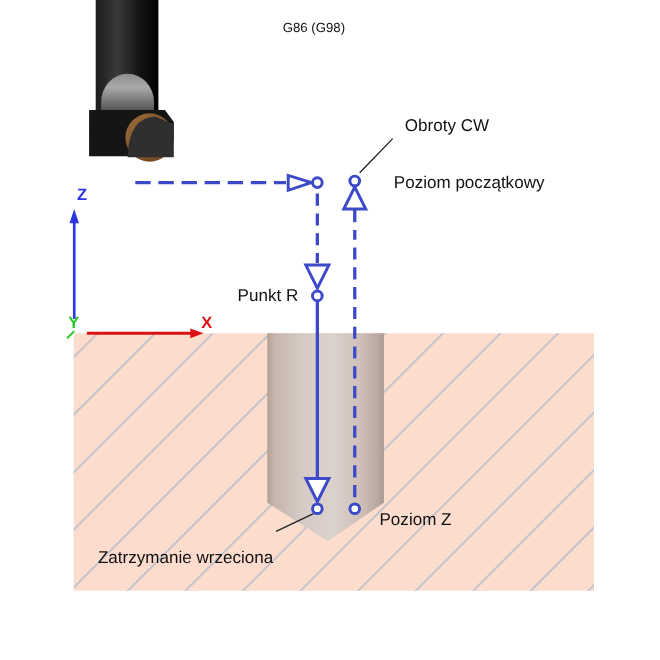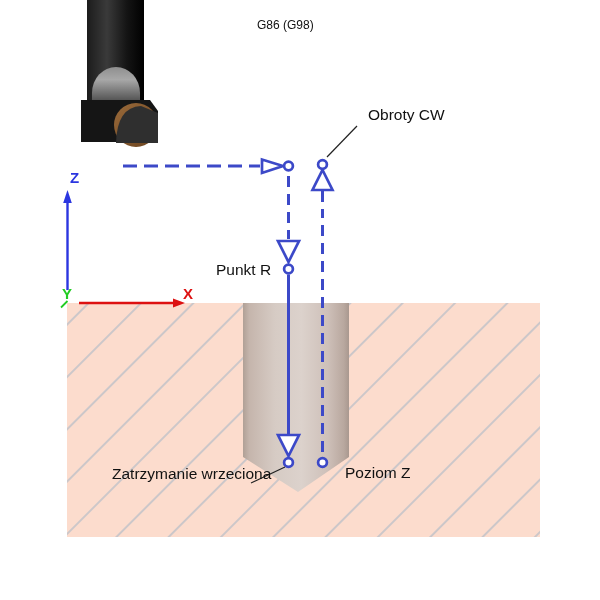--- a/index.html
+++ b/index.html
@@ -26,21 +26,21 @@
     font-size:15.5px;line-height:1.1;
   }
   .title{
     position:absolute;left:257px;top:18px;font-size:12px;color:var(--text);
     white-space:nowrap;
   }
   .lbl-obroty{left:368px;top:106px;}
   .lbl-poziom{left:358px;top:158px;}
   .lbl-punkt-r{left:216px;top:261px;}
   .lbl-punkt-z{left:345px;top:464px;}
-  .lbl-zatrzymanie{left:89px;top:465px;margin-left:23px;}
+  .lbl-zatrzymanie{left:89px;top:499px;}
   .axis-label{position:absolute;font-weight:bold;font-size:15px;white-space:nowrap;}
   .lbl-z{left:70px;top:169px;color:var(--axis-z);}
   .lbl-y{left:62px;top:285px;color:var(--axis-y);}
   .lbl-x{left:183px;top:285px;color:var(--axis-x);}
 
   
   .blue-stroke{stroke:var(--path-blue);}
   .dash{stroke-width:3;fill:none;}
   .solid{stroke-width:3;fill:none;}
   .marker{fill:#ffffff;stroke:var(--path-blue);stroke-width:2.7;}
@@ -129,20 +129,21 @@
       <circle cx="322.5" cy="164.5" r="4.4" class="marker"></circle>
     </g>
 
     <line x1="357" y1="126" x2="327" y2="157" class="leader"></line>
     <line x1="251" y1="483" x2="285" y2="467" class="leader"></line>
   </svg>
 
   <div class="title">G86 (G98)</div>
 
   <div class="label lbl-obroty">Obroty CW</div>
+  <div class="label lbl-poziom">Poziom początkowy</div>
   <div class="label lbl-punkt-r">Punkt R</div>
   <div class="label lbl-punkt-z">Poziom Z</div>
   <div class="label lbl-zatrzymanie">Zatrzymanie wrzeciona</div>
 
   <div class="axis-label lbl-z">Z</div>
   <div class="axis-label lbl-y">Y</div>
   <div class="axis-label lbl-x">X</div>
 </div>
 
 </body></html>

